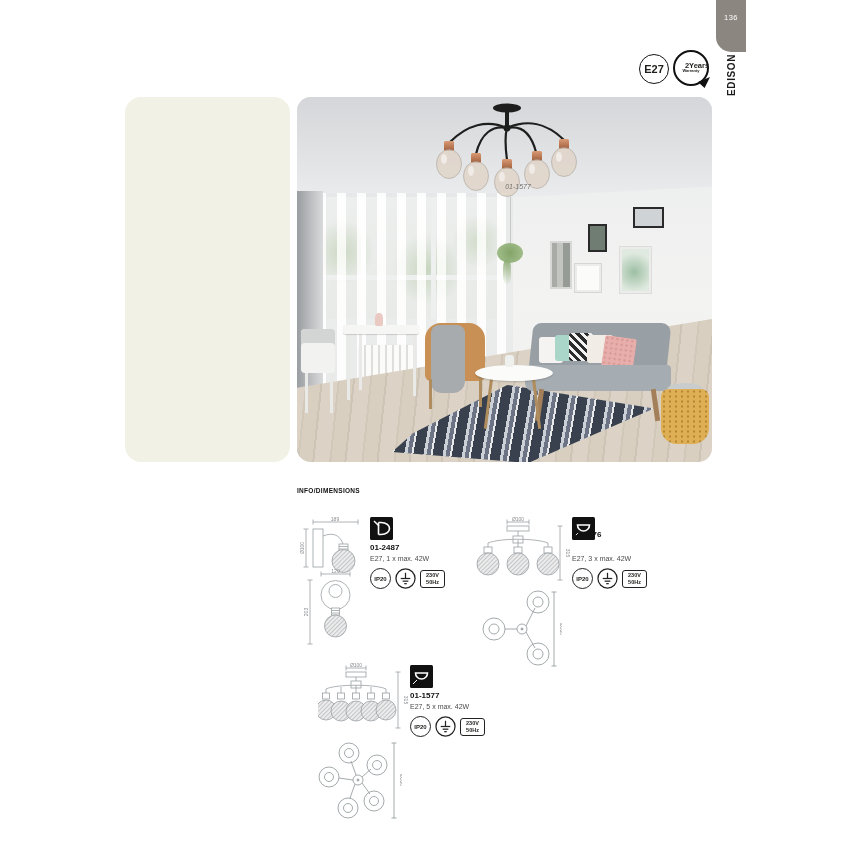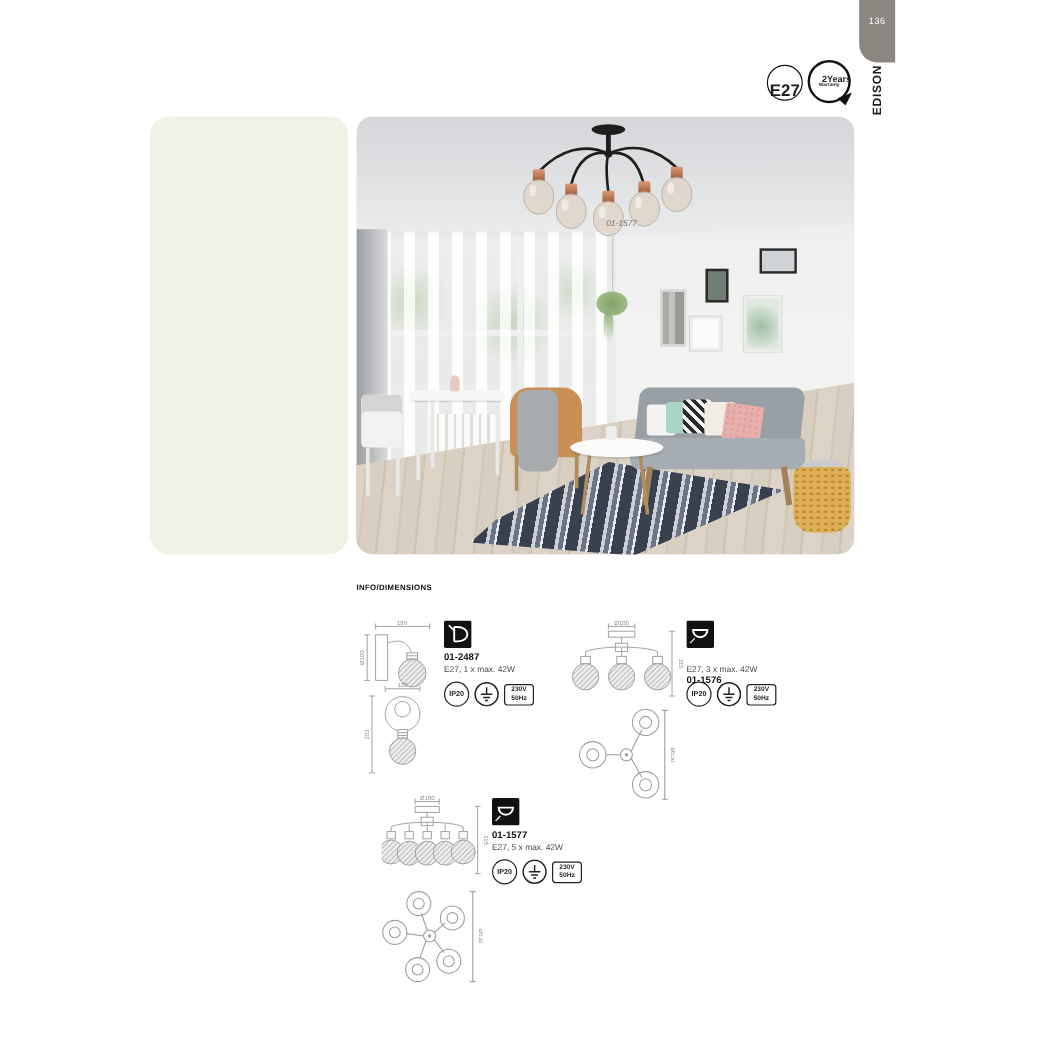--- a/index.html
+++ b/index.html
@@ -9,21 +9,21 @@
 
   
   .page-tab{left:716px;top:0;width:30px;height:52px;background:#8b8680;
             border-radius:0 0 0 15px;display:flex;justify-content:center;align-items:flex-start;
             padding-top:13px;box-sizing:border-box;}
   .page-tab span{color:#fff;font-size:7.5px;letter-spacing:.5px;}
   .section-vert{left:716px;top:54px;width:30px;height:70px;display:flex;align-items:flex-start;justify-content:center;}
   .section-vert span{writing-mode:vertical-rl;transform:rotate(180deg);font-weight:bold;
             font-size:10px;letter-spacing:.6px;color:#1b1b1b;}
   .badge-e27{left:639px;top:54px;width:30px;height:30px;border:1.6px solid #151515;border-radius:50%;
-            display:flex;align-items:flex-end;justify-content:center;font-weight:bold;font-size:14px;background:#fff;box-sizing:border-box;}
+            display:flex;align-items:center;justify-content:center;font-weight:bold;font-size:11px;background:#fff;box-sizing:border-box;}
   .badge-warranty{left:673px;top:50px;width:36px;height:36px;border:2.6px solid #111;border-radius:50%;
             display:flex;flex-direction:column;align-items:center;justify-content:center;background:#fff;box-sizing:border-box;}
   .badge-warranty .l1{font-weight:bold;font-size:7.5px;line-height:1;margin-left:12px;}
   .badge-warranty .l2{font-weight:bold;font-size:4px;line-height:1.2;}
   .badge-warranty::after{content:"";position:absolute;right:-3px;bottom:-4px;width:12px;height:11px;
             background:#111;clip-path:polygon(0 45%,100% 0,55% 100%);}
 
   
   .cream-panel{left:125px;top:97px;width:165px;height:365px;background:#f2f1e6;border-radius:16px;}
   .photo{left:297px;top:97px;width:415px;height:365px;border-radius:14px;overflow:hidden;background:#eceded;}
@@ -325,21 +325,21 @@
         <line x1="69.5" y1="78" x2="74.5" y2="78"></line>
     </g>
     <text x="77.5" y="41" text-anchor="middle" transform="rotate(90 77.5 41)">Ø530</text>
   </svg>
 
   <svg class="abs type-icon" style="left:572px;top:517px;" viewBox="0 0 23 23">
     <rect width="23" height="23" rx="1.5" fill="#111"></rect>
     <path d="M5.5,8 h12 a6,6 0 0 1 -12 0 z" fill="none" stroke="#fff" stroke-width="1.6"></path>
     <line x1="3" y1="19" x2="7" y2="15" stroke="#fff" stroke-width="1"></line>
   </svg>
-  <div class="abs prod-code" style="left:572px;top:562px;">01-1576</div>
+  <div class="abs prod-code" style="left:572px;top:530px;">01-1576</div>
   <div class="abs prod-spec" style="left:572px;top:555px;">E27, 3 x max. 42W</div>
   <div class="abs cert-row" style="left:572px;top:568px;">
     <div class="ip-badge">IP20</div>
     <svg width="21" height="21" viewBox="0 0 22 22">
       <circle cx="11" cy="11" r="10" fill="#fff" stroke="#222" stroke-width="1.3"></circle>
       <g stroke="#222" stroke-width="1.3">
           <line x1="11" y1="5" x2="11" y2="11"></line>
       <line x1="6" y1="11" x2="16" y2="11"></line>
           <line x1="8" y1="13.8" x2="14" y2="13.8"></line>
           <line x1="9.7" y1="16.4" x2="12.3" y2="16.4"></line>

